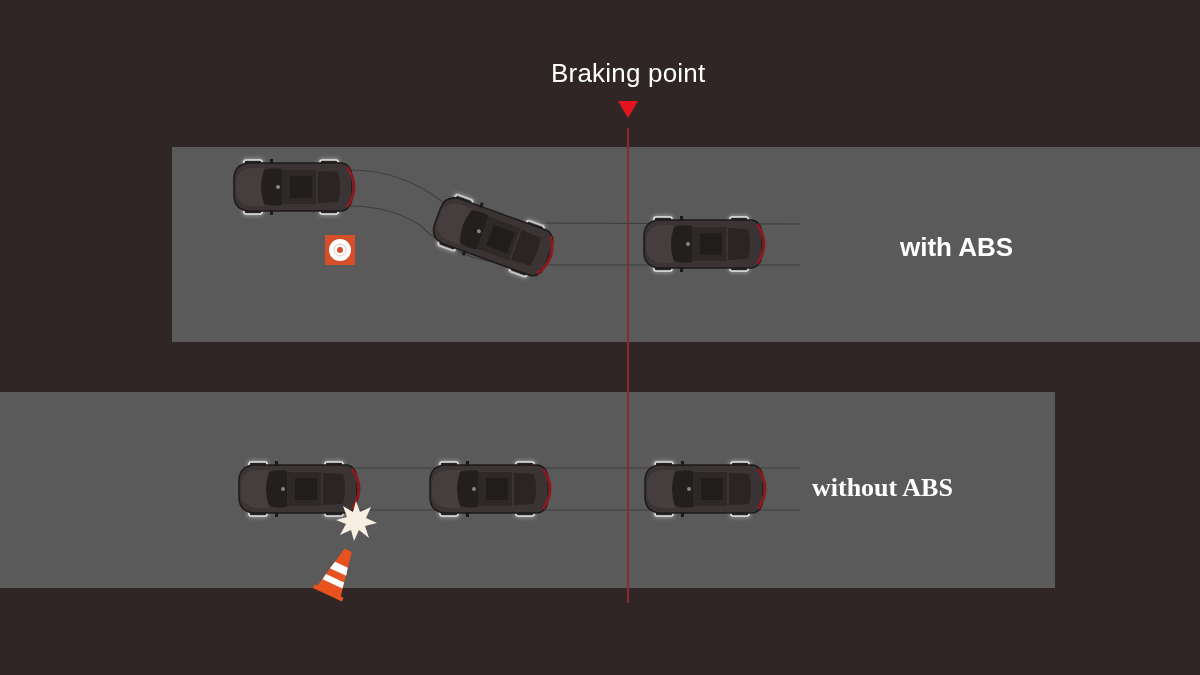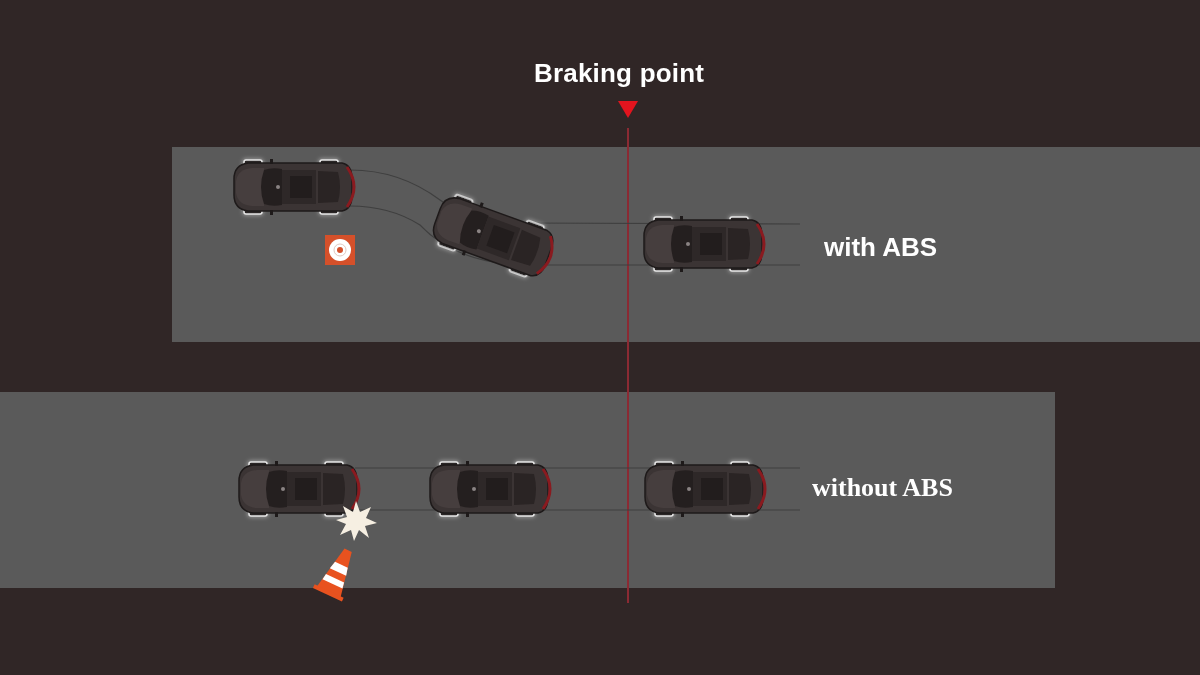--- a/index.html
+++ b/index.html
@@ -6,36 +6,36 @@
   body {
     width:1200px; height:675px; overflow:hidden;
     background:#302626;
     font-family:"Liberation Sans", sans-serif;
     position:relative;
   }
   .lane { position:absolute; background:#5a5a5a; }
   #lane-top { left:172px; top:147px; width:1028px; height:195px; }
   #lane-bottom { left:0; top:392px; width:1055px; height:196px; }
   .title {
-    position:absolute; left:534px; top:58px;
-    color:#ffffff; font-weight:bold; font-size:26px; letter-spacing:0.2px;
+    position:absolute; left:551px; top:58px;
+    color:#ffffff; font-weight:normal; font-size:26px; letter-spacing:0.2px;
   }
   .marker {
     position:absolute; left:618px; top:101px; width:0; height:0;
     border-left:10px solid transparent; border-right:10px solid transparent;
     border-top:17px solid #e2141e;
   }
   .brake-line {
     position:absolute; left:627px; top:128px; width:2px; height:475px;
     background:#8b2a33;
   }
   .label {
     position:absolute; color:#ffffff; font-weight:bold; font-size:26px;
   }
-  #label-with { left:824px; top:232px; }
+  #label-with { left:900px; top:232px; }
   #label-without { left:812px; top:473px;font-family:Liberation Serif, serif; }
   svg.overlay { position:absolute; left:0; top:0; }
 </style>
 </head>
 <body>
 
 <div class="lane" id="lane-top"></div>
 <div class="lane" id="lane-bottom"></div>
 
 <div class="title">Braking point</div>

